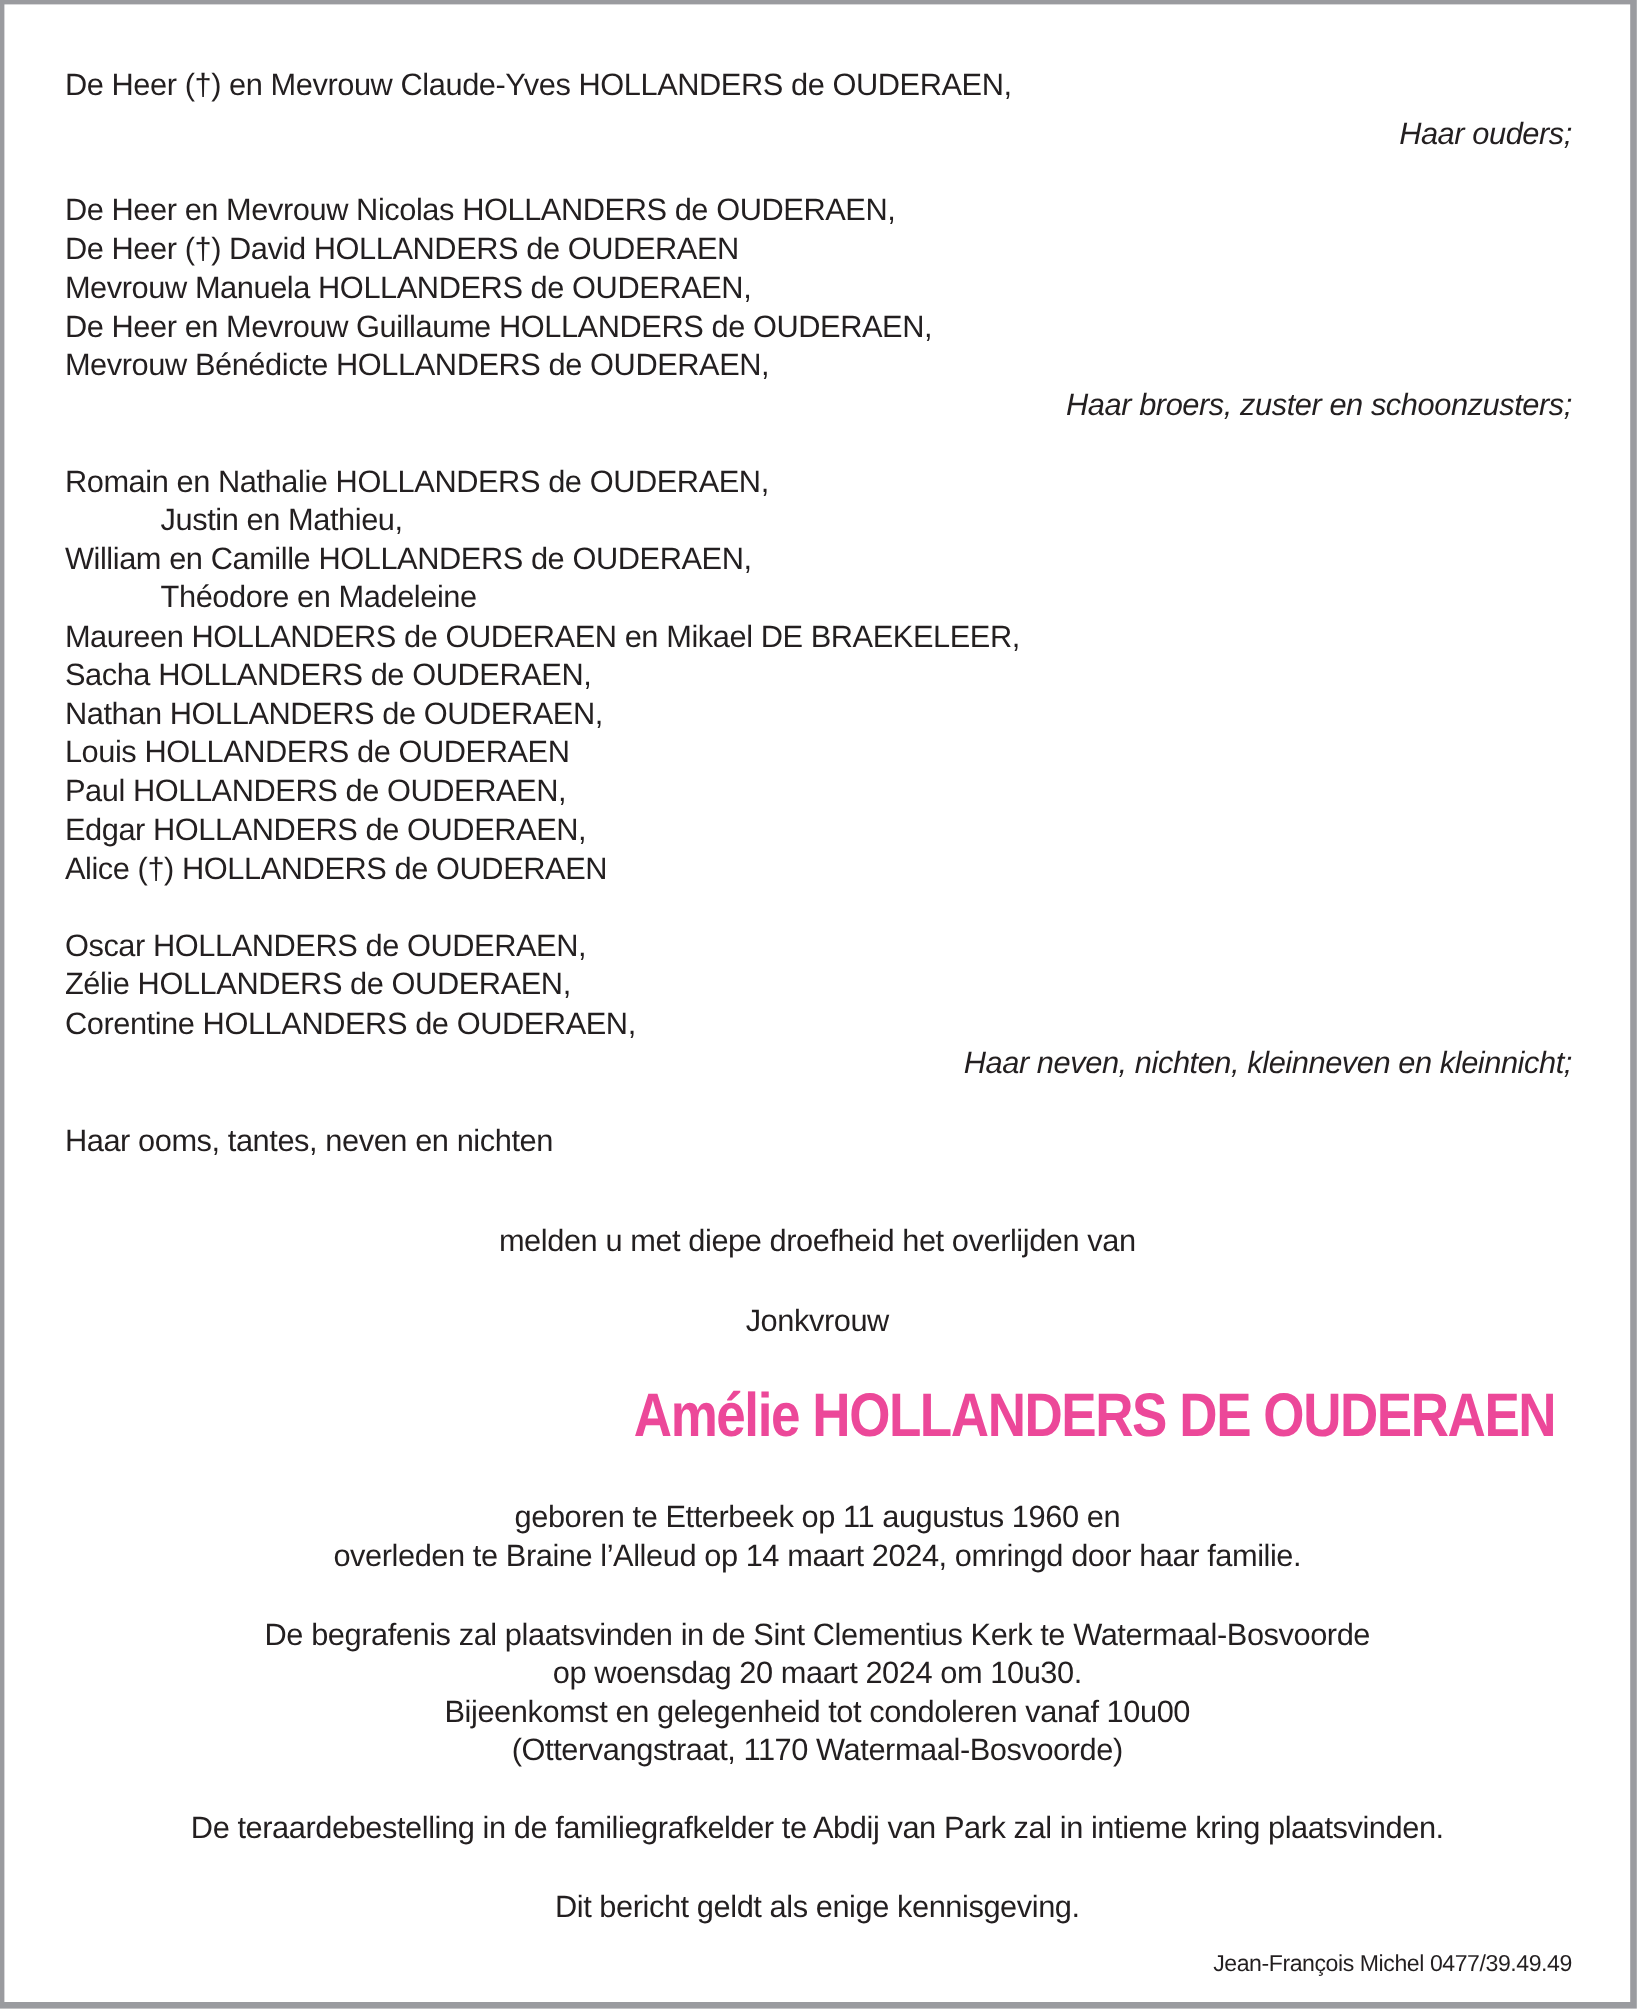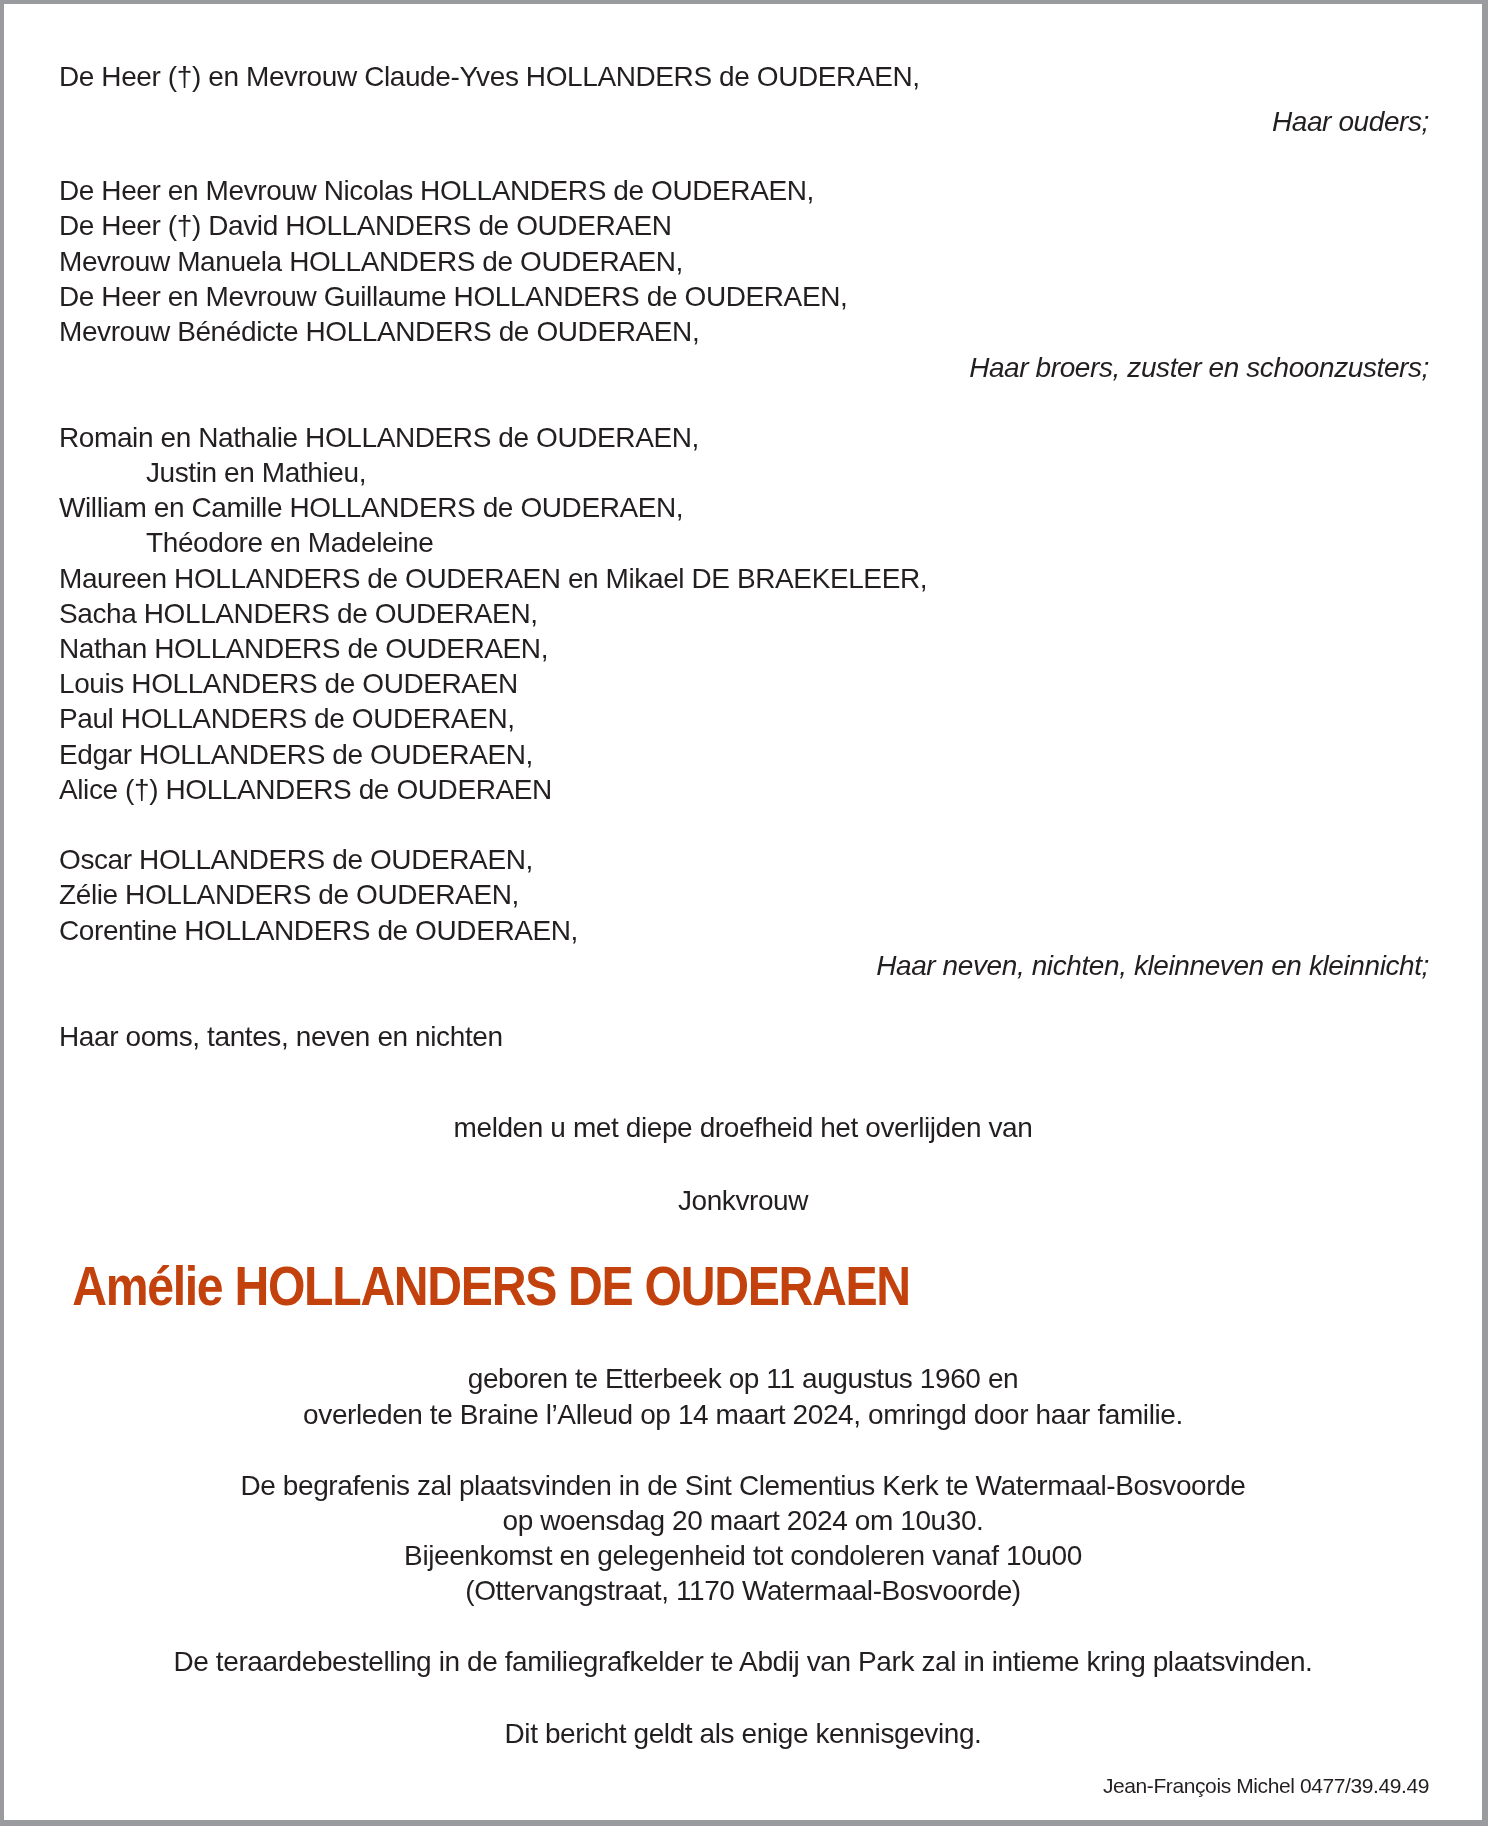--- a/index.html
+++ b/index.html
@@ -23,25 +23,25 @@
     line-height: 34px;
     white-space: nowrap;
     letter-spacing: -0.4px;
     transform-origin: left center;
   }
   .l { left: 55px; }
   .ind { left: 101px; margin-left: 41px; }
   .r { right: 53px; text-align: right; font-style: italic; }
   .c { left: 0; right: 0; text-align: center; }
   .title {
-    position: absolute; left: 0; right: 0; text-align: left;
+    position: absolute; left: 0; right: 0; text-align: right;
     font-family: "Liberation Sans", sans-serif;
     font-weight: bold; font-size: 56px; line-height: 64px;
     letter-spacing: -1.5px;
-    color: #c2410c;
+    color: #ec4899;
   }
   .title span { display: inline-block; transform: scaleX(0.86); transform-origin: center; }
   .sig { position: absolute; right: 53px; font-size: 21px; line-height: 26px; letter-spacing: -0.4px; white-space: nowrap; }
 </style>
 </head>
 <body>
 
 <div class="page">
 
   <div class="ln l" style="top:56px">De Heer (†) en Mevrouw Claude-Yves HOLLANDERS de OUDERAEN,</div>

